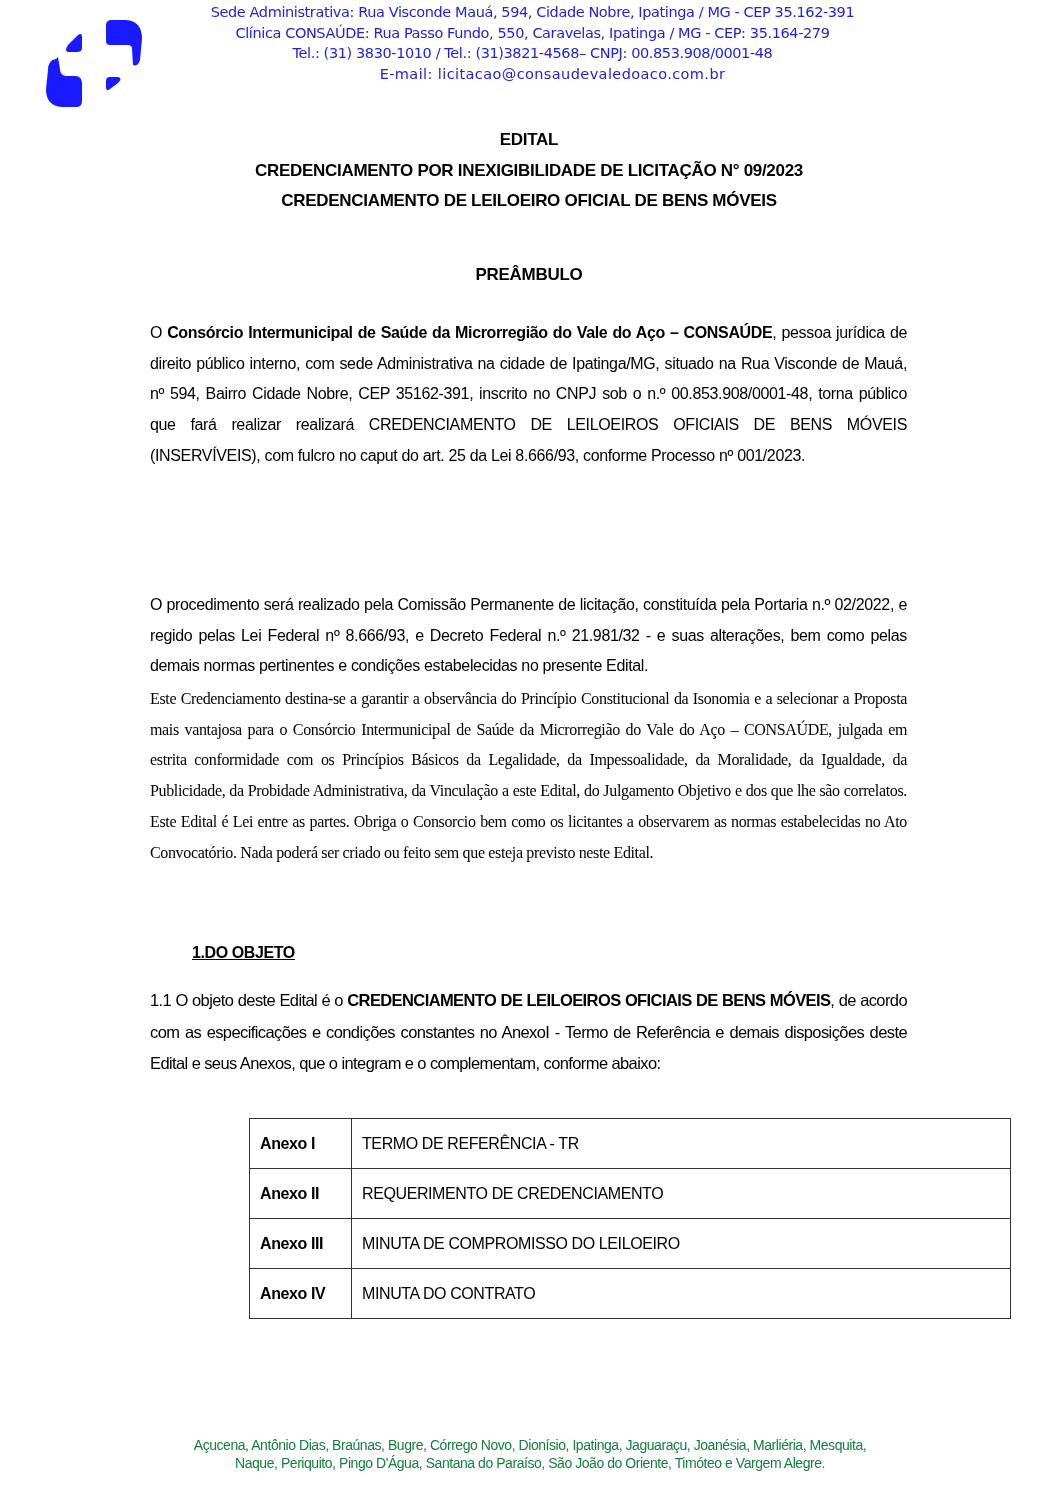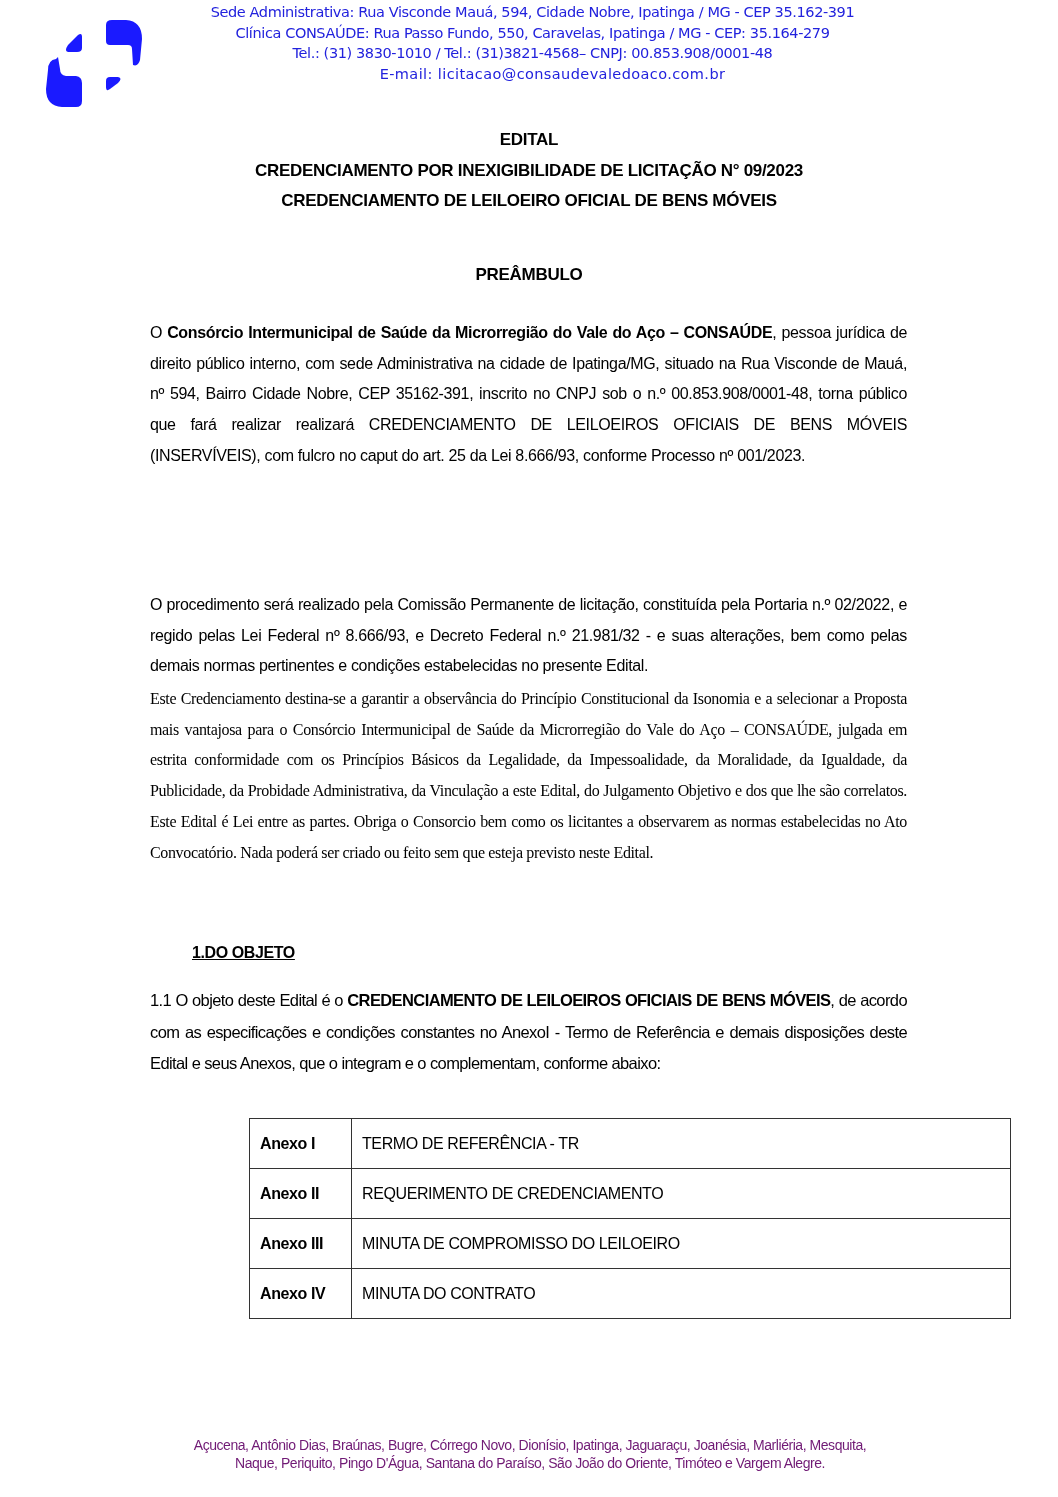--- a/index.html
+++ b/index.html
@@ -12,21 +12,21 @@
   .hdr .em { letter-spacing: 0.4px; padding-left: 40px; }
   .titles { position: absolute; left: 150px; width: 758px; text-align: center; font-family: "Liberation Sans Narrow", "Liberation Sans", sans-serif; font-weight: bold; font-size: 17px; letter-spacing: -0.3px; }
   .t1 { top: 130px; text-align: center; } .t2 { top: 161px; } .t3 { top: 191px; } .t4 { top: 265px; }
   .body-text { position: absolute; left: 150px; width: 757px; font-size: 16px; line-height: 30.7px; text-align: justify; letter-spacing: -0.35px; }
   .p1 { top: 318px; } .p2 { top: 547px; margin-top: 43px; } .p3 { top: 684px; font-family: Liberation Serif, serif; }
   .sec { position: absolute; left: 150px; top: 944px; font-weight: bold; font-size: 16px; text-decoration: underline; letter-spacing: -0.4px; margin-left: 42px; }
   .p4 { position: absolute; left: 150px; top: 985px; width: 757px; font-size: 16.5px; line-height: 31.5px; text-align: justify; letter-spacing: -0.6px; }
   table.annex { position: absolute; left: 249px; top: 1118px; width: 762px; border-collapse: collapse; font-size: 16px; letter-spacing: -0.4px; }
   table.annex td { border: 1.5px solid #333; height: 49px; padding: 0 10px; vertical-align: middle; }
   table.annex td.k { width: 81px; font-weight: bold; }
-  .footer { position: absolute; left: 100px; top: 1436px; width: 860px; text-align: center; color: #701a75; font-size: 14px; line-height: 18px; letter-spacing: -0.45px; }
+  .footer { position: absolute; left: 100px; top: 1436px; width: 860px; text-align: center; color: #15803d; font-size: 14px; line-height: 18px; letter-spacing: -0.45px; }
 </style>
 </head>
 <body>
 
 <svg class="logo" viewBox="0 0 110 95">
   <path d="M28 30 L38 20 Q42 17 42 22 L42 33 Q42 37 37 37 L28 37 Q24 36 28 30 Z" fill="#1a1aff"></path>
   <path d="M66 10 Q66 5 72 5 L86 5 Q102 6 102 24 L100 45 Q98 52 93 50 L92 34 Q92 30 88 30 L70 30 Q66 30 66 26 Z" fill="#1a1aff"></path>
   <path d="M8 55 Q8 45 16 44 L18 42 L20 54 Q20 60 26 61 L36 61 Q42 62 42 68 L42 86 Q42 92 36 92 L22 92 Q6 91 6 74 Z" fill="#1a1aff"></path>
   <path d="M66 66 Q66 62 70 62 L78 62 Q83 63 78 68 L70 74 Q66 77 66 72 Z" fill="#1a1aff"></path>
 </svg>

